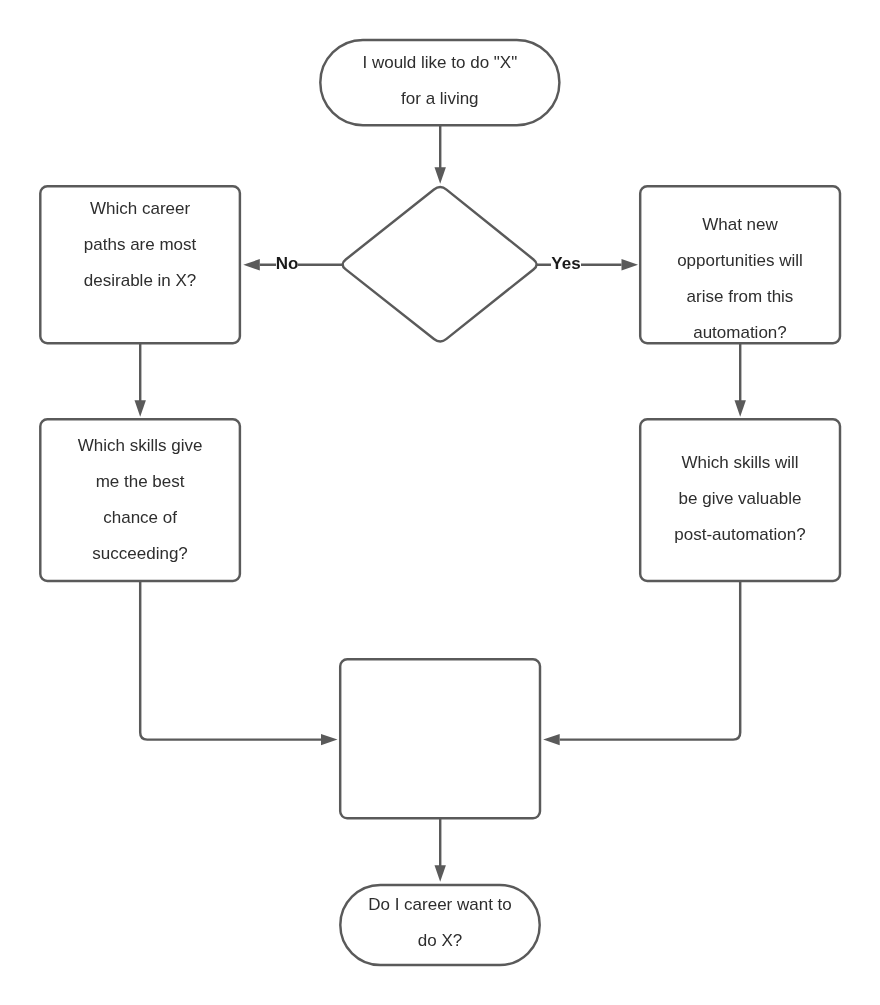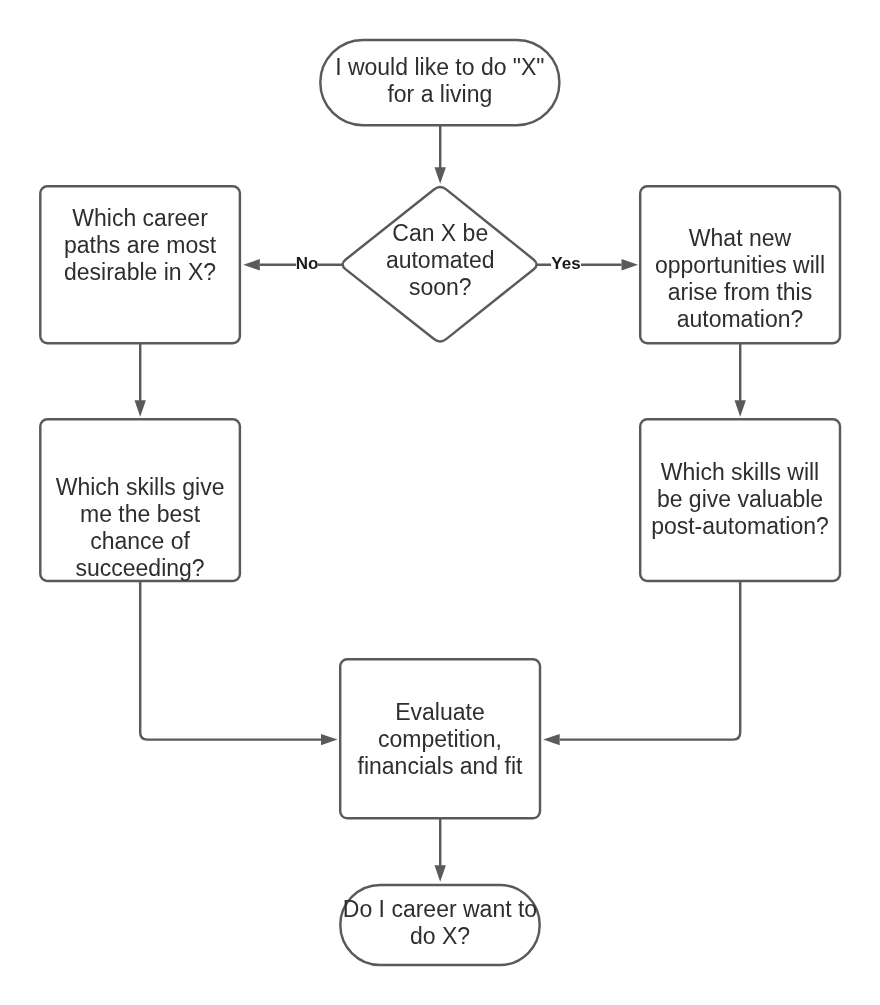--- a/index.html
+++ b/index.html
@@ -30,22 +30,22 @@
     pointer-events: none;
   }
   .node {
     position: absolute;
     box-sizing: border-box;
     display: flex;
     align-items: center;
     justify-content: center;
     text-align: center;
     color: #2e2e2e;
-    font-size: 23px;
-    line-height: 27px;
+    font-size: 17px;
+    line-height: 36px;
     white-space: pre;
   }
   .node > span {
     position: relative;
   }
   .node.rect, .node.pill, .node.diamond {
     background: transparent;
     border: 0;
   }
   .edge-label {
@@ -115,49 +115,39 @@
 desirable in X?</span>
   </div>
 
   <div class="node rect" style="left:639.1px; top:185.2px; width:201.8px; height:159.1px;">
     <span style="top:-2.6px;margin-top:34px;">What new
 opportunities will
 arise from this
 automation?</span>
   </div>
 
-  <div class="node rect" style="left:39.2px; top:418.2px; width:201.8px; height:163.8px;align-items:flex-end;">
+  <div class="node rect" style="left:39.2px; top:418.2px; width:201.8px; height:163.8px;">
     <span style="top:-0.2px;">Which skills give
 me the best
 chance of
 succeeding?</span>
   </div>
 
   <div class="node rect" style="left:639.1px; top:418.2px; width:201.8px; height:163.8px;">
     <span style="top:-0.7px;">Which skills will
 be give valuable
 post-automation?</span>
   </div>
 
-  <div class="node rect" style="left:339.1px; top:658.2px; width:201.8px; height:161.2px;">
-    <span style="top:0.9px;">Evaluate
-competition,
-financials and fit</span>
-  </div>
 
   <div class="node pill" style="left:339.2px; top:883.9px; width:201.6px; height:82.2px;">
     <span style="top:-1.5px;">Do I career want to
 do X?</span>
   </div>
 
-  <div class="node diamond" style="left:341.6px; top:185.2px; width:197.3px; height:158.5px;">
-    <span style="top:-4px;">Can X be
-automated
-soon?</span>
-  </div>
 
-  <div class="edge-label" style="left:287px; top:251.6px; width:40px; height:24px;">
+  <div class="edge-label" style="left:267px; top:251.6px; width:40px; height:24px;">
     <span>No</span>
   </div>
   <div class="edge-label" style="left:546px; top:251.6px; width:40px; height:24px;">
     <span>Yes</span>
   </div>
 </div>
 
 </body></html>

